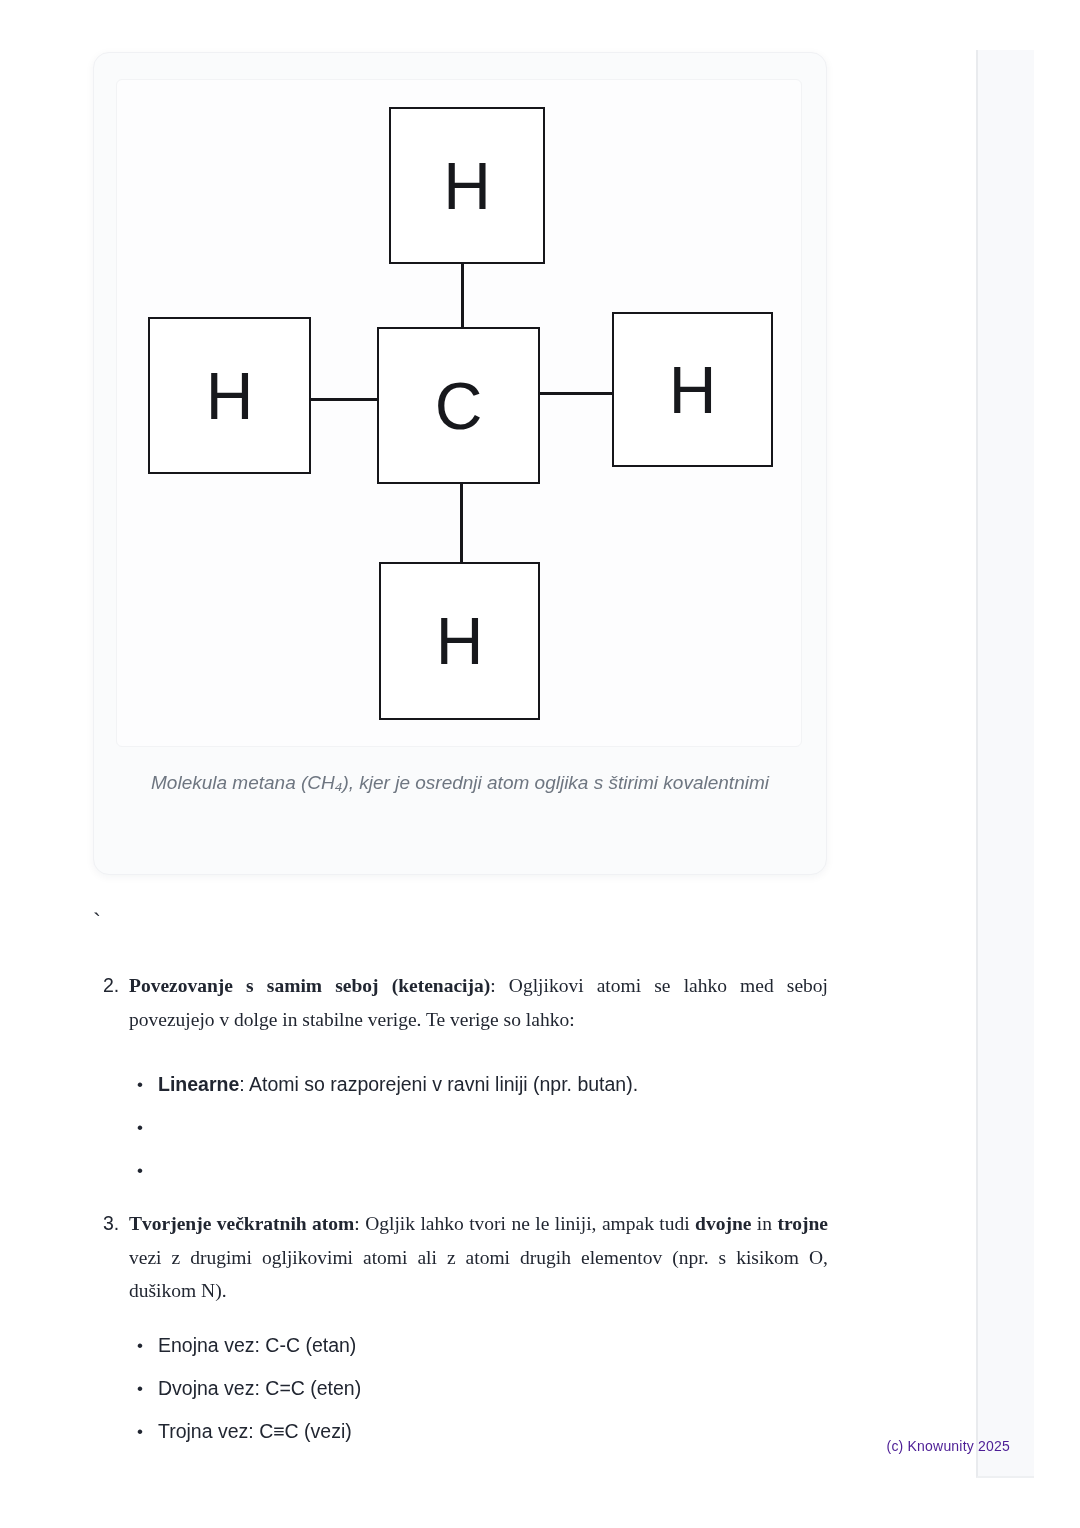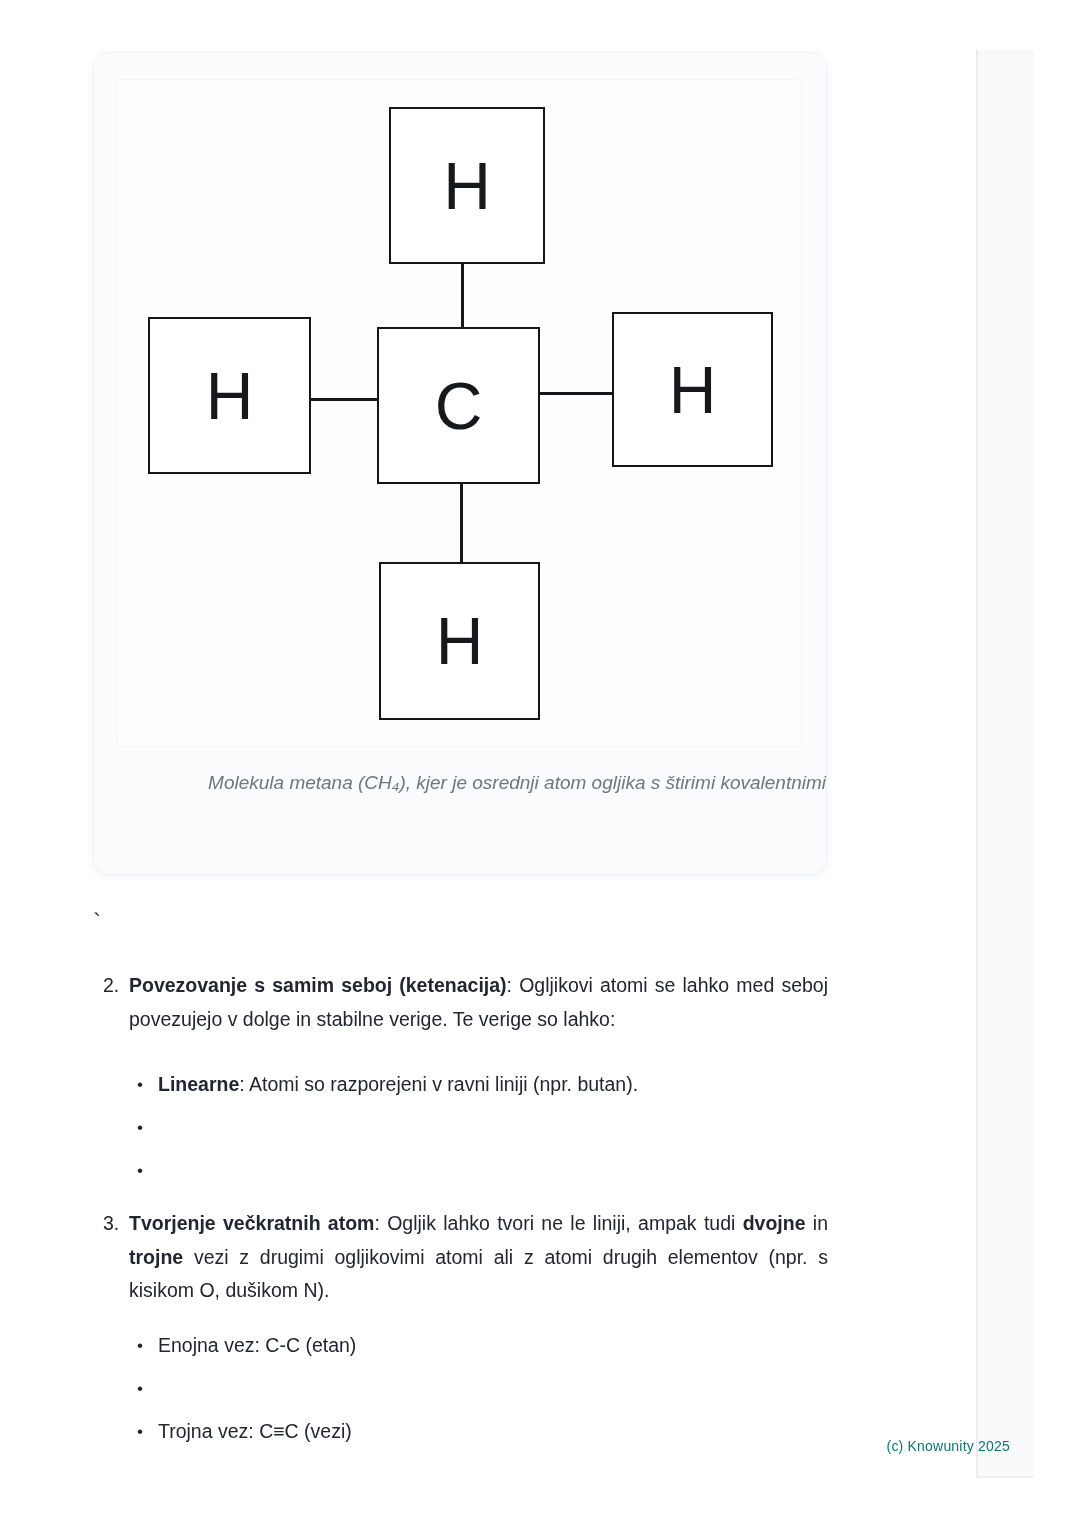--- a/index.html
+++ b/index.html
@@ -48,60 +48,60 @@
   .box-c        { left:260px; top:247px; width:163px; height:157px; }
   .box-h-right  { left:495px; top:232px; width:161px; height:155px; }
   .box-h-bottom { left:262px; top:482px; width:161px; height:158px; }
   .bond-top    { left:344px; top:184px; width:2.5px; height:63px; }
   .bond-bottom { left:343px; top:404px; width:2.5px; height:78px; }
   .bond-left   { left:194px; top:318px; width:66px;  height:2.5px; }
   .bond-right  { left:423px; top:312px; width:72px;  height:2.5px; }
 
   .figure-caption {
     position:absolute; left:0; right:0; top:714px;
-    text-align:right;
+    text-align:center;
     font-style:italic;
     font-size:19px; line-height:32px;
     color:#6e7681;
   }
 
   
   .stray {
     position:absolute; left:93px; top:908px;
     font-size:24px; color:#2a2f38;
   }
 
   
   .olitem {
     position:absolute; left:103px; width:725px;
     display:flex;
     font-size:19.5px; line-height:33.5px;
   }
   .olitem .marker { flex:none; width:26px; }
-  .olitem .content { flex:1; text-align:justify; }
+  .olitem .content { flex:1; text-align:justify;font-family:Liberation Serif, serif; }
   .b { font-weight:700; }
 
   .item2 { top:969px; }
   .item3 { top:1207px; }
 
   
   .bullets {
     position:absolute; left:137px; width:691px;
     list-style:none;
     font-size:19.5px; line-height:33px;
   }
   .bullets li { display:flex; margin-bottom:10px; }
   .bullets .dot { flex:none; width:21px; font-size:17px; }
   .list1 { top:1068px; }
   .list2 { top:1329px; }
 
   .copyright {
     position:absolute; top:1438px; right:70px;
     font-size:14px; letter-spacing:0.2px;
-    color:#0f766e;
+    color:#4c1d95;
     z-index:5;
   }
 </style>
 </head>
 <body>
 
 <div class="gutter"></div>
 
 <div class="figure-card">
   <div class="figure-panel">
@@ -157,20 +157,21 @@
   <div class="content"><span class="b">Tvorjenje večkratnih atom</span><span>: Ogljik lahko tvori ne le liniji, ampak tudi </span><span class="b">dvojne</span><span> in </span><span class="b">trojne</span><span> vezi z drugimi ogljikovimi atomi ali z atomi drugih elementov (npr. s kisikom O, dušikom N).</span></div>
 </div>
 
 <ul class="bullets list2">
   <li>
     <span class="dot">•</span>
     <div>Enojna vez: C-C (etan)</div>
   </li>
   <li>
     <span class="dot">•</span>
+    <div>Dvojna vez: C=C (eten)</div>
   </li>
   <li>
     <span class="dot">•</span>
     <div>Trojna vez: C≡C (vezi)</div>
   </li>
 </ul>
 
 <div class="copyright">(c) Knowunity 2025</div>
 
 </body></html>

